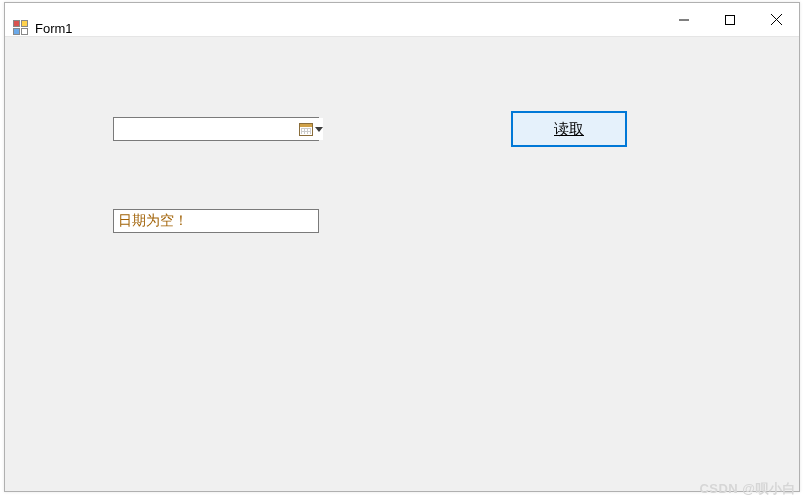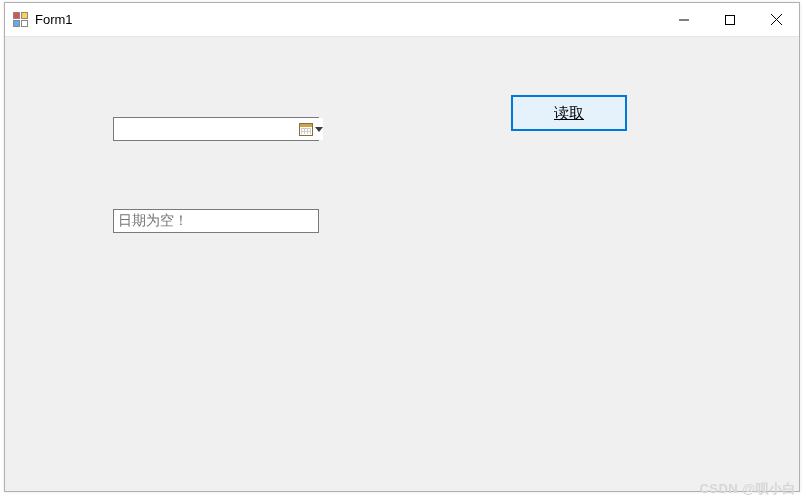--- a/index.html
+++ b/index.html
@@ -19,21 +19,21 @@
       height: 490px;
       border: 1px solid #b0b0b0;
       background: #f0f0f0;
       box-shadow: 0 0 3px rgba(0,0,0,0.1);
     }
     .titlebar {
       height: 34px;
       background: #ffffff;
       border-bottom: 1px solid #e5e5e5;
       display: flex;
-      align-items: center;
+      align-items: flex-end;
       padding-left: 8px;
     }
     .app-icon {
       width: 16px;
       height: 16px;
       margin-right: 6px;
       position: relative;
     }
     .app-icon .sq { position: absolute; width: 7px; height: 7px; border: 1px solid #888; }
     .app-icon .r { background:#d9534f; left:0; top:0; }
@@ -130,31 +130,31 @@
       display: flex;
       align-items: center;
       justify-content: center;
       color: #000;
     }
     .btn.focused {
       border: 2px solid #0078d7;
       background: #e5f1fb;
     }
     #btn-clear { left: 356px; top: 74px; }
-    #btn-read  { left: 506px; top: 58px; text-decoration: underline; }
+    #btn-read  { left: 506px; top: 74px; text-decoration: underline; }
     .textbox {
       position: absolute;
       left: 108px;
       top: 172px;
       width: 206px;
       height: 24px;
       padding: 2px 4px;
       font-size: 14px;
       font-family: SimSun, "Songti SC", serif;
-      color: #737373;
+      color: #a16207;
       background: #fff;
       border: 1px solid #7a7a7a;
       outline: none;
     }
     .watermark {
       position: absolute;
       right: 10px;
       bottom: 6px;
       font-size: 13px;
       color: #d6d6d6;

